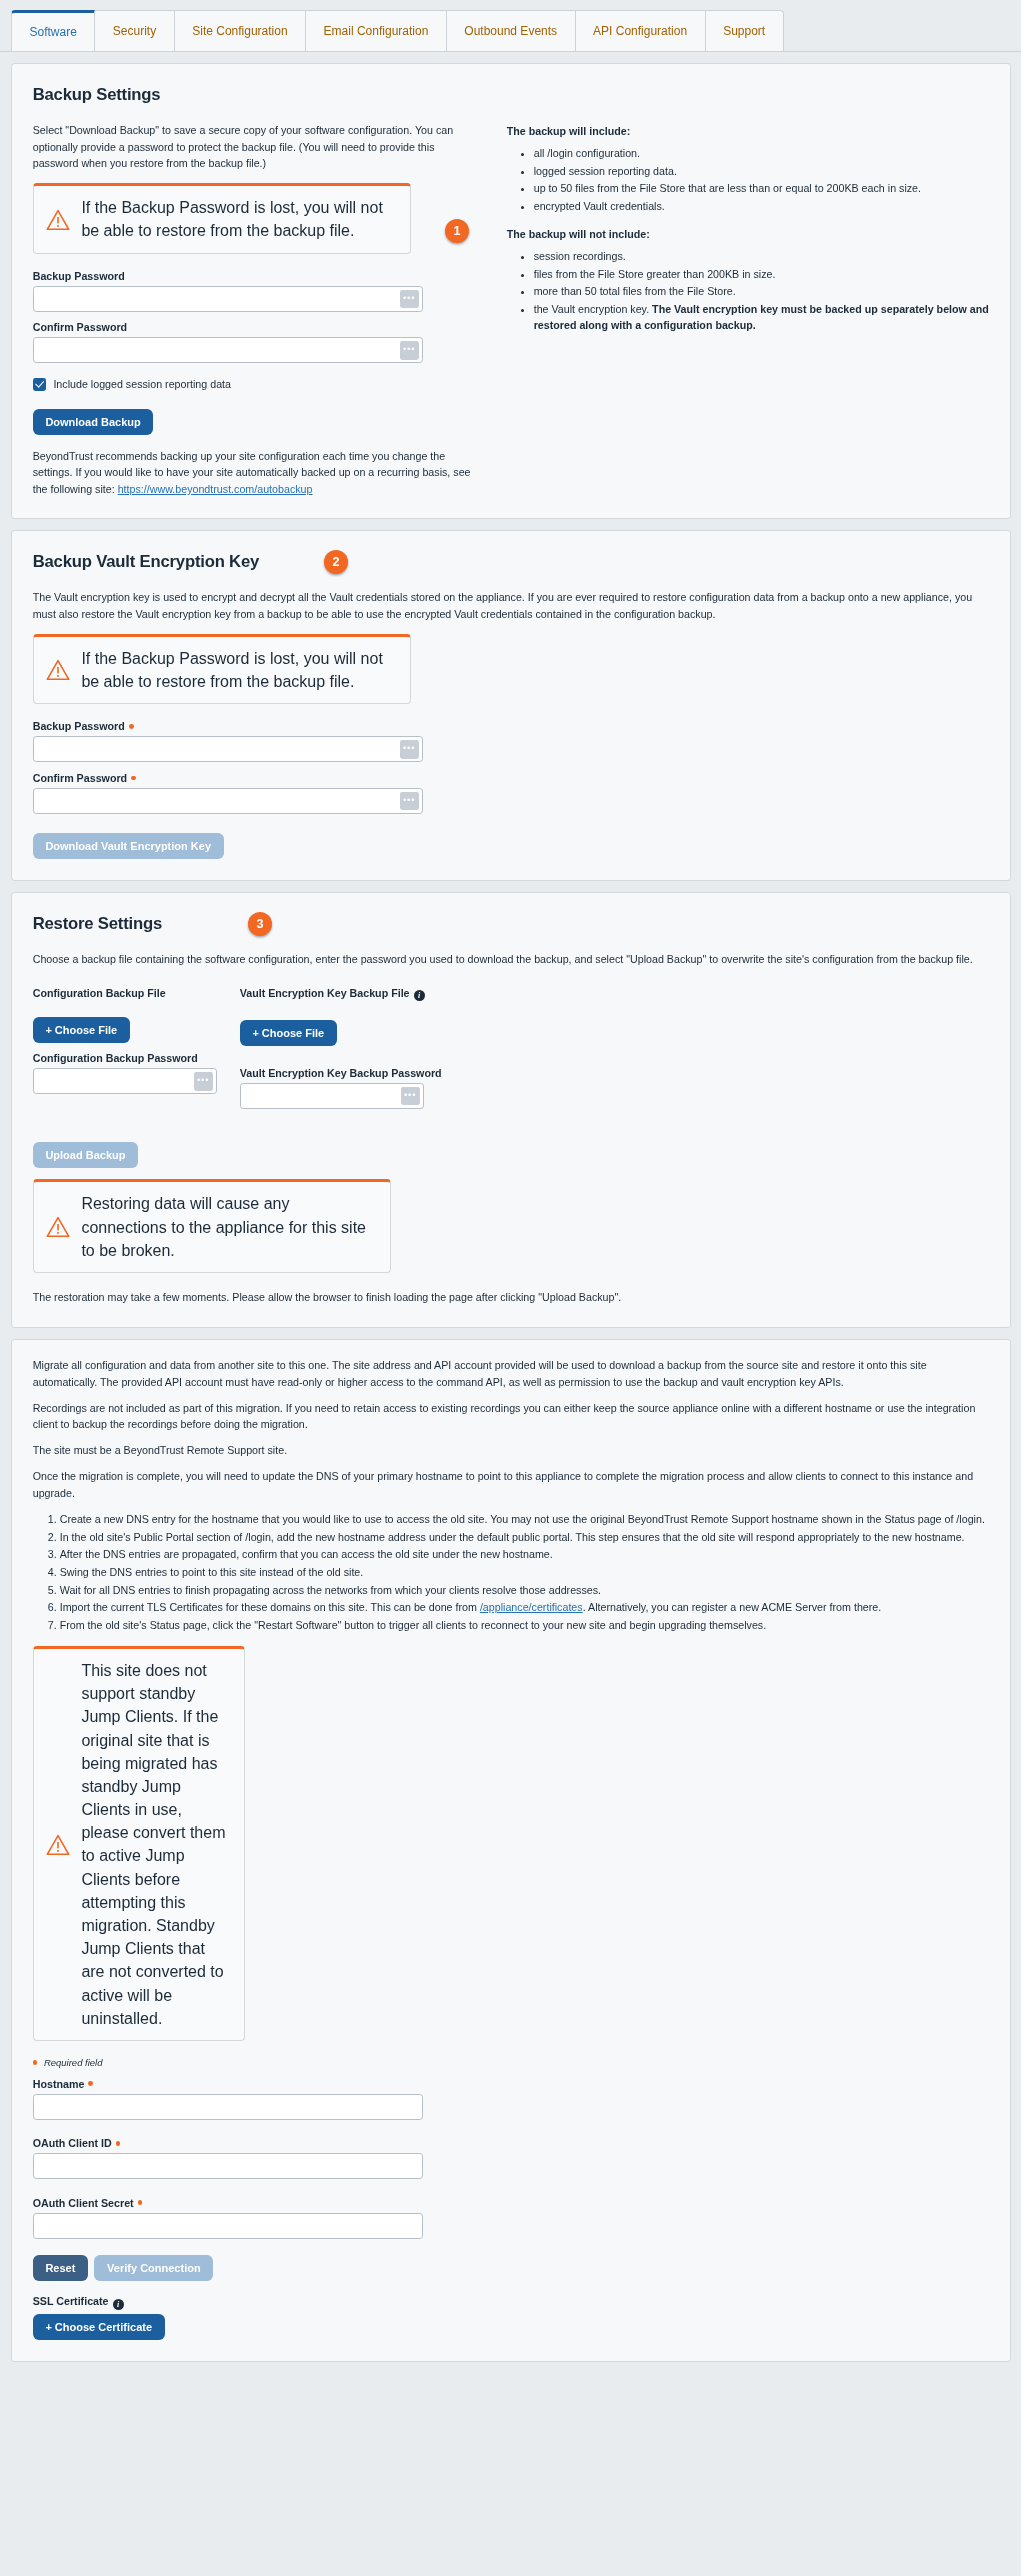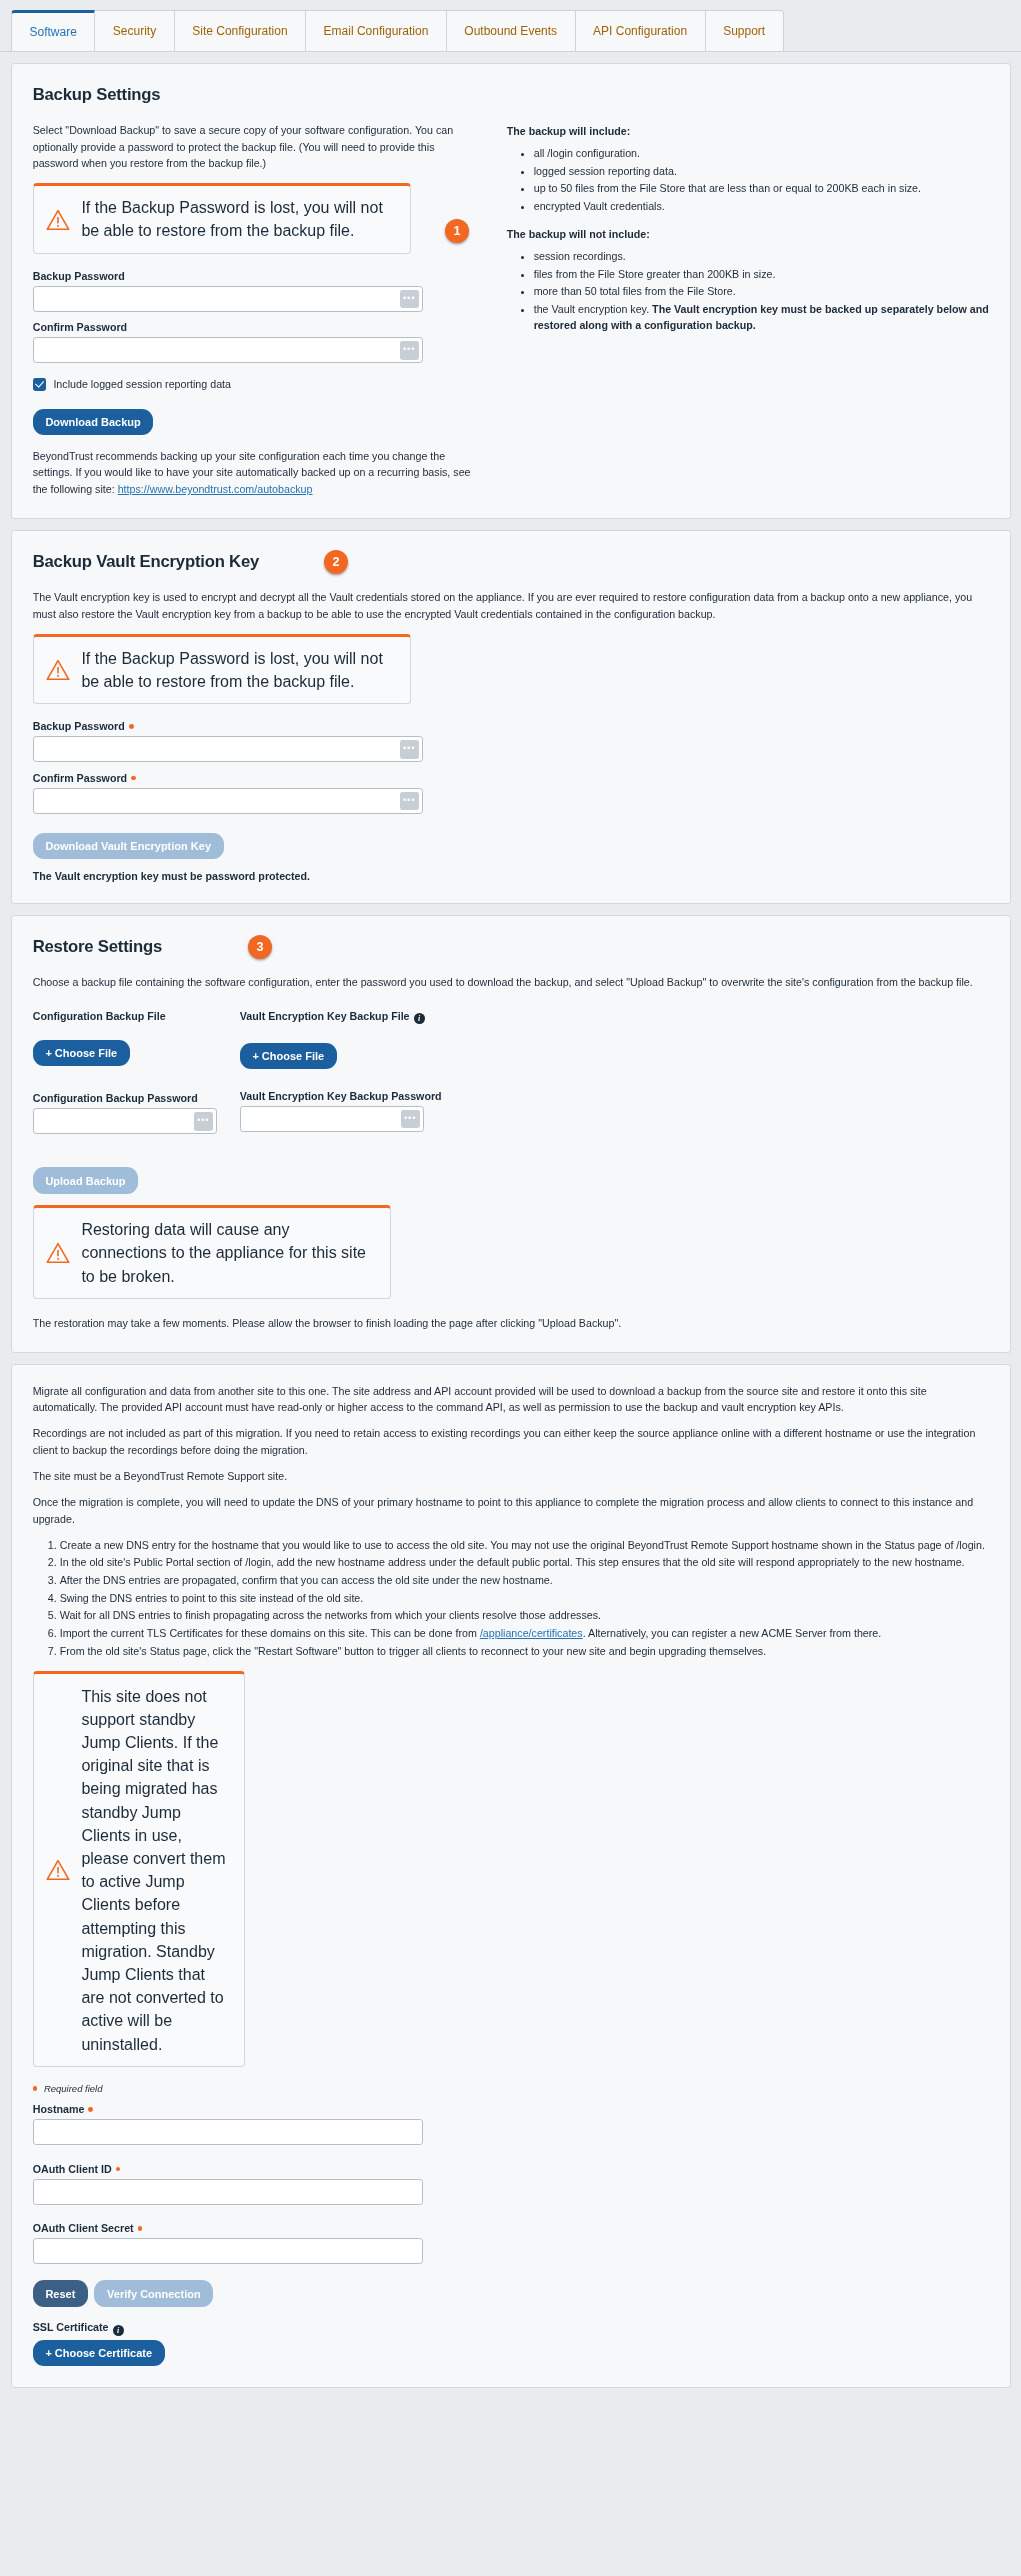--- a/index.html
+++ b/index.html
@@ -167,21 +167,21 @@
     left: 4px; top: 1.6px;
     width: 4px; height: 7.2px;
     border: solid #fff;
     border-width: 0 1.6px 1.6px 0;
     transform: rotate(42deg);
   }
   .chkrow span { font-size: 10.7px; }
 
   button.btn {
     border: none;
-    border-radius: 11px;
+    border-radius: 6px;
     font-family: "Liberation Sans", sans-serif;
     font-size: 11px;
     font-weight: bold;
     padding: 7.2px 12.7px;
     cursor: pointer;
     color: #fff;
   }
   .btn-primary { background: #1b5f9e; }
   .btn-dark { background: #3b5f85; }
   .btn-disabled { background: #9fbcd8; color: #e3edf6; cursor: default; }
@@ -337,36 +337,35 @@
     </div>
 
     <label class="fl"><span>Confirm Password</span><i class="req-dot"></i></label>
     <div class="pwwrap">
       <input class="txt" type="text" value="" style="">
       <div class="pwbtn">•••</div>
     </div>
 
     <button class="btn btn-disabled mt24">Download Vault Encryption Key</button>
 
-    <div class="boldnote">The Vault encryption key must be password protected.</div>
   </div>
 
   <div class="card">
     <div class="title-row">
       <h2 class="section-title">Restore Settings</h2>
       <div class="callout-badge" style="margin:-14.3px 0 0 86px;">3</div>
     </div>
 
     <p style="max-width:958px;">Choose a backup file containing the software configuration, enter the password you used to download the backup, and select "Upload Backup" to overwrite the site's configuration from the backup file.</p>
 
     <div class="restore-cols">
       <div class="restore-c1">
         <label class="fl">Configuration Backup File</label>
         <button class="btn btn-file mt18">+  Choose File</button>
-        <label class="fl" style="margin-top:26px;">Configuration Backup Password</label>
+        <label class="fl" style="margin-top:9px;">Configuration Backup Password</label>
         <div class="pwwrap pw-restore">
           <input class="txt" type="text" value="" style="">
           <div class="pwbtn">•••</div>
         </div>
       </div>
       <div class="restore-c2">
         <label class="fl"><span>Vault Encryption Key Backup File</span><span class="info-icon">i</span></label>
         <button class="btn btn-file mt18">+  Choose File</button>
         <label class="fl" style="margin-top:20.7px;">Vault Encryption Key Backup Password</label>
         <div class="pwwrap pw-restore2">

